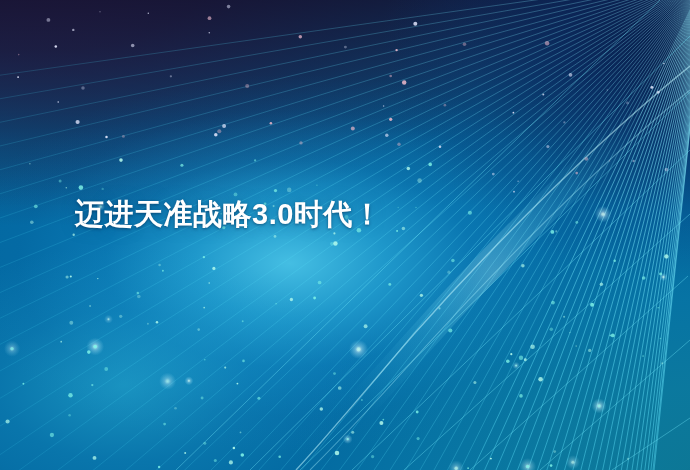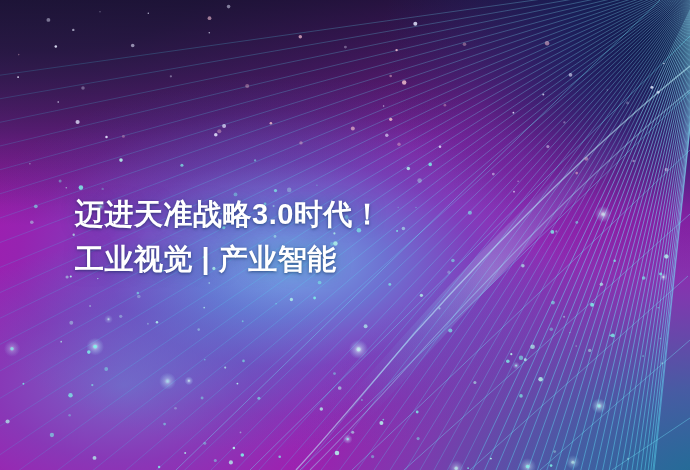--- a/index.html
+++ b/index.html
@@ -2,21 +2,21 @@
 <html><head>
 <meta charset="utf-8">
 <title>Banner</title>
 <style>
   html,body{margin:0;padding:0;background:#000;}
   #stage{
     position:relative;
     width:690px;height:470px;
     overflow:hidden;
     font-family:"Liberation Sans","DejaVu Sans",sans-serif;
-    background:#a21caf;
+    background:#0369a1;
   }
   .layer{position:absolute;inset:0;}
 
   
   #bg-base{
     background:
       linear-gradient(155deg,
         #231a3e 0%,
         #1d1f४6 0%,
         #1e2148 6%,
@@ -457,16 +457,15 @@
         <circle cx="474.9" cy="382.5" r="1.54" fill="#b8ffee" opacity="0.56"></circle>
         <circle cx="66.3" cy="187.8" r="0.81" fill="#b8ffee" opacity="0.57"></circle>
         <circle cx="120.7" cy="316.3" r="1.63" fill="#b8ffee" opacity="0.37"></circle>
       </g>
   </svg>
 
   <div class="layer" id="bg-vignette"></div>
 
   <div id="headline">
     <div class="hl-line">迈进天准战略3.0时代！</div>
-    <div class="hl-line">工业视觉 | 产业智能</div>
   </div>
 
 </div>
 
 </body></html>

